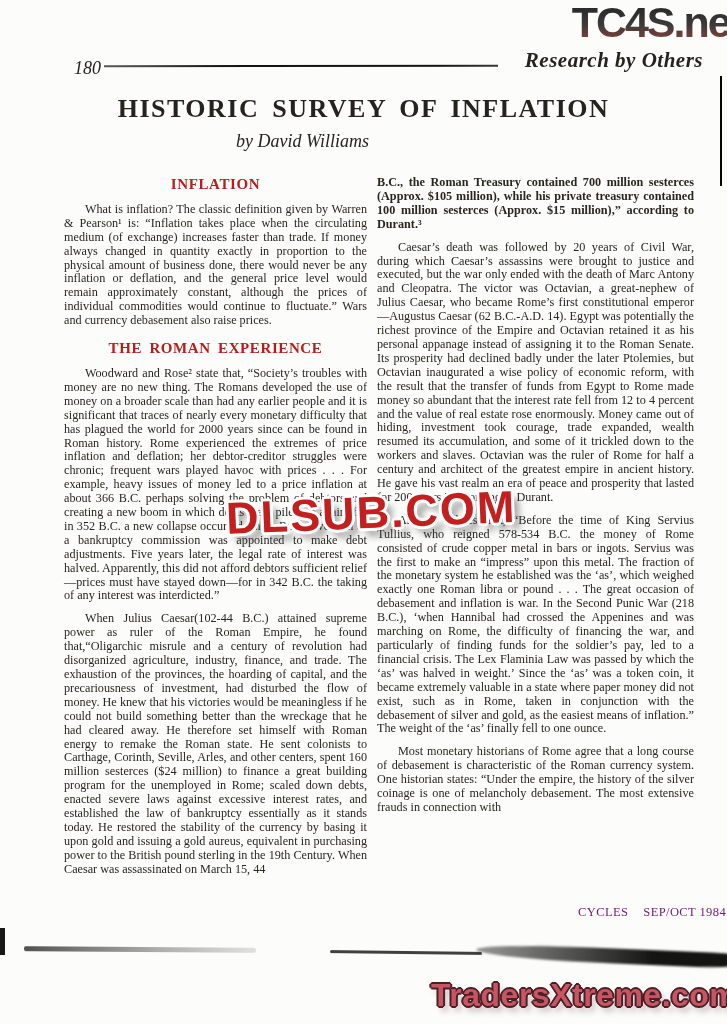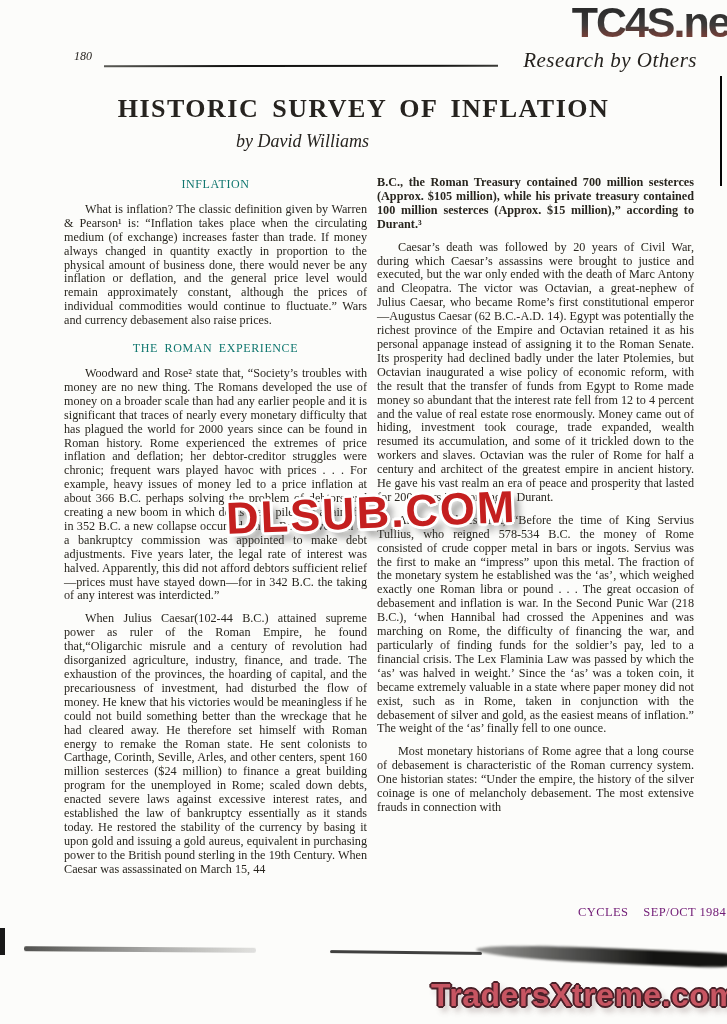--- a/index.html
+++ b/index.html
@@ -29,39 +29,39 @@
     position:absolute; left:431px; top:977px; z-index:40;
     font-family:"Liberation Sans", sans-serif; font-weight:700; font-size:32px; letter-spacing:.5px;
     color:#c75562;
     text-shadow:
       -2px 0 0 #4a2028, 2px 0 0 #4a2028, 0 -2px 0 #4a2028, 0 2px 0 #4a2028,
       -1px -1px 0 #4a2028, 1px -1px 0 #4a2028, -1px 1px 0 #4a2028, 1px 1px 0 #4a2028,
       0 0 7px rgba(255,255,255,.9), 4px 5px 6px rgba(90,60,60,.45);
   }
 
   
-  .pagenum{position:absolute; left:74px; top:49px; font-style:italic; font-size:12px;}
+  .pagenum{position:absolute; left:74px; top:58px; font-style:italic; font-size:18px;}
   .hrule{position:absolute; left:104px; top:65px; width:394px; height:2px;
          background:linear-gradient(90deg,#5a5a55,#141412 30%,#141412 85%,#3a3a36);
          transform:rotate(-.1deg);}
-  .running{position:absolute; right:42px; top:48px; font-style:italic; font-weight:normal; font-size:21px; letter-spacing:.5px;}
+  .running{position:absolute; right:36px; top:48px; font-style:italic; font-weight:bold; font-size:21px; letter-spacing:.5px;}
 
   
   .title{position:absolute; left:0; top:94px; width:727px; text-align:center; margin:0;
          font-size:26px; font-weight:700; letter-spacing:1.5px; word-spacing:5px;font-family:Liberation Serif, serif;}
   .byline{position:absolute; left:0; top:131px; width:605px; text-align:center;
           font-style:italic; font-size:18px;}
 
   
   .col{position:absolute; top:176px; font-size:12.2px; line-height:13.9px;
        text-align:justify; text-justify:inter-word; color:#29261f;}
   .col-left{left:64px;  width:303px;}
   .col-right{left:377px; width:317px;}
-  .col h2{margin:14px 0 11px; text-align:center; font-size:12px; font-weight:400;
-          letter-spacing:.6px; word-spacing:3px; color:#0f766e;}
+  .col h2{margin:14px 0 11px; text-align:center; font-size:15px; font-weight:700;
+          letter-spacing:.6px; word-spacing:3px; color:#b91c1c;}
   .col h2.first{margin-top:2px;}
   .col p{margin:0 0 9px; text-indent:21px;}
   .col p.noindent{text-indent:0;font-weight:bold;}
 
   
   .footer{position:absolute; left:578px; top:905px; font-size:12.5px; letter-spacing:.4px; color:#701a75;}
   .footer .issue{margin-left:15px;}
 
   
   .mark-left{position:absolute; left:0; top:928px; width:5px; height:27px; background:#181818;}

